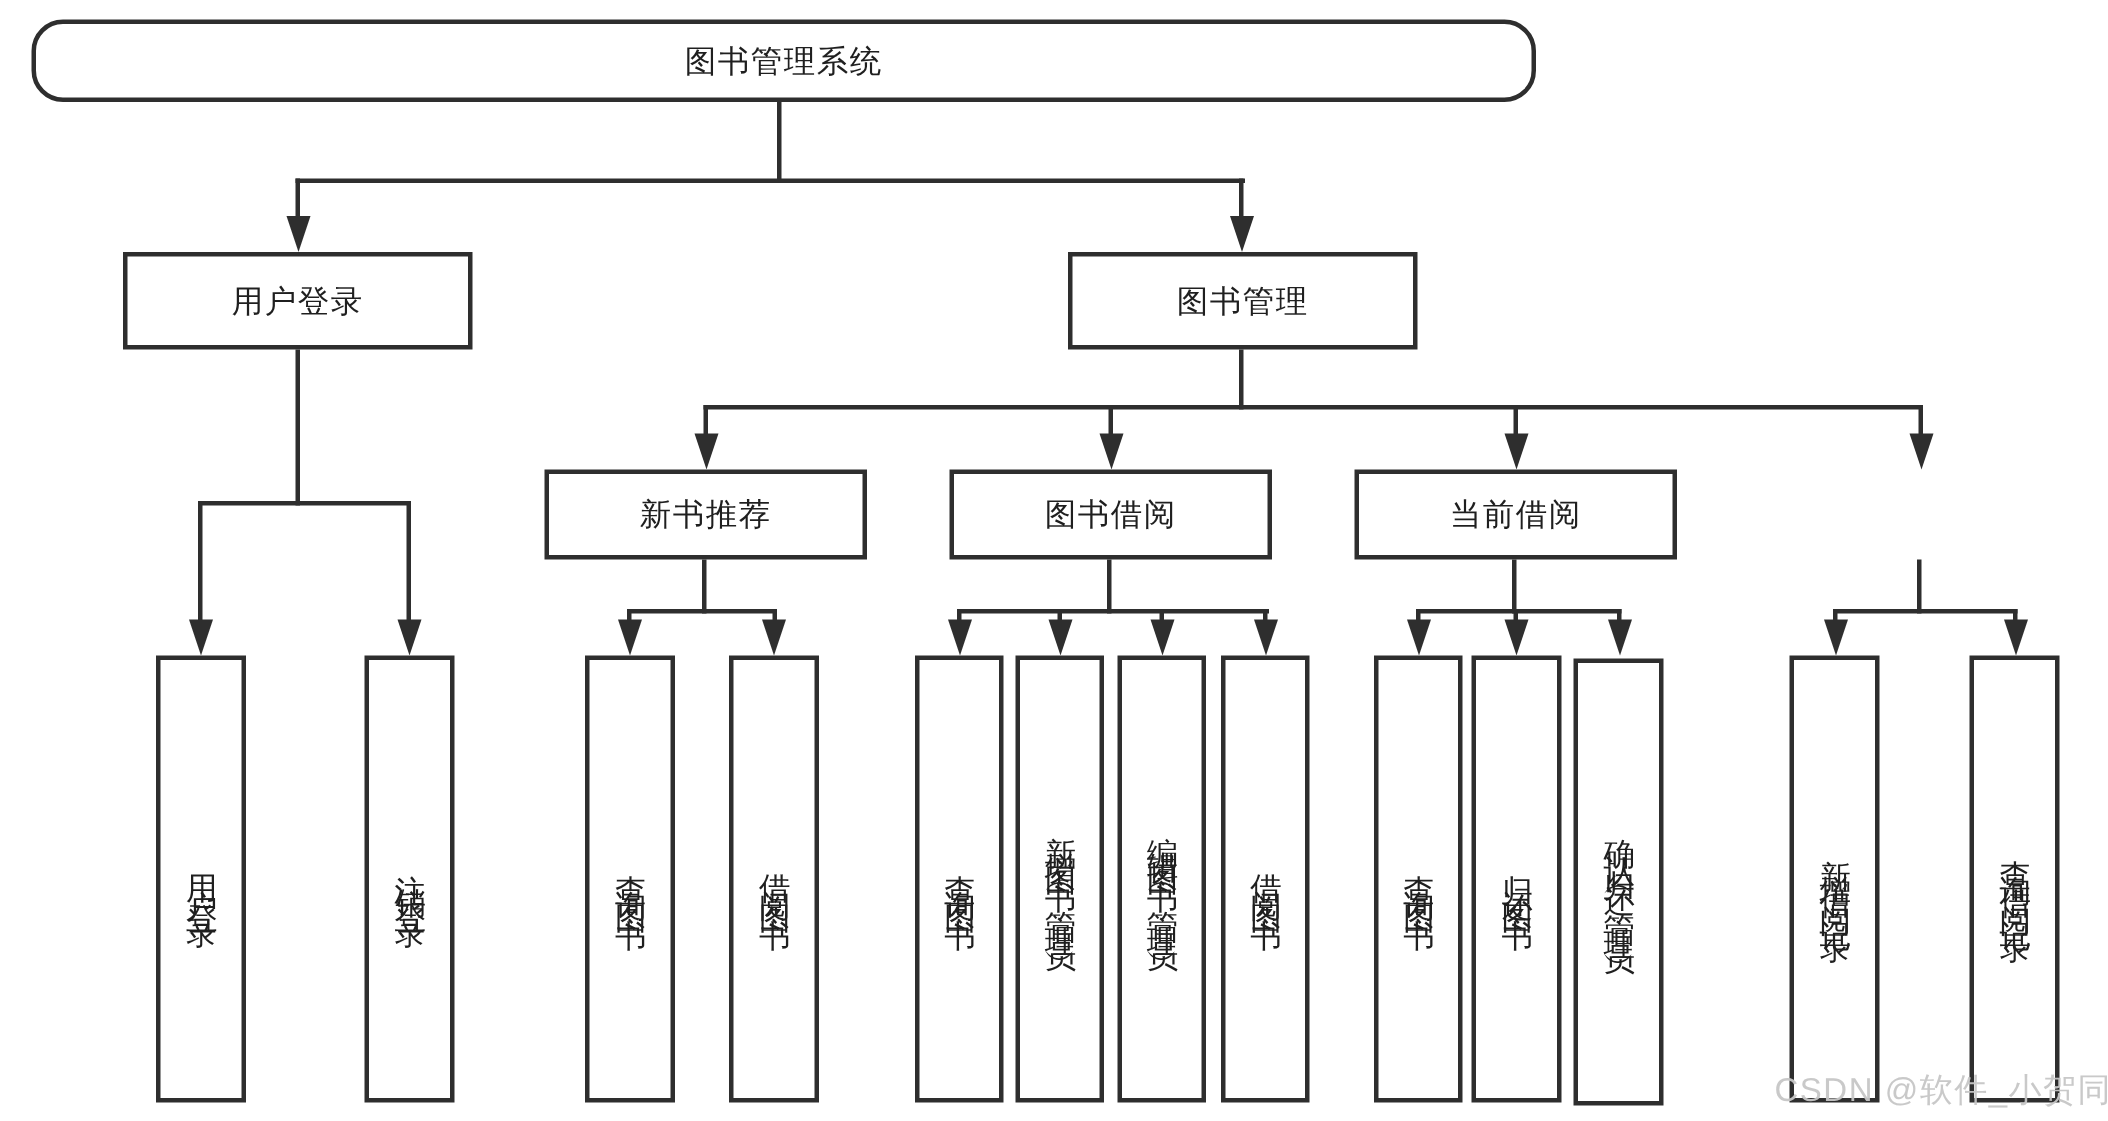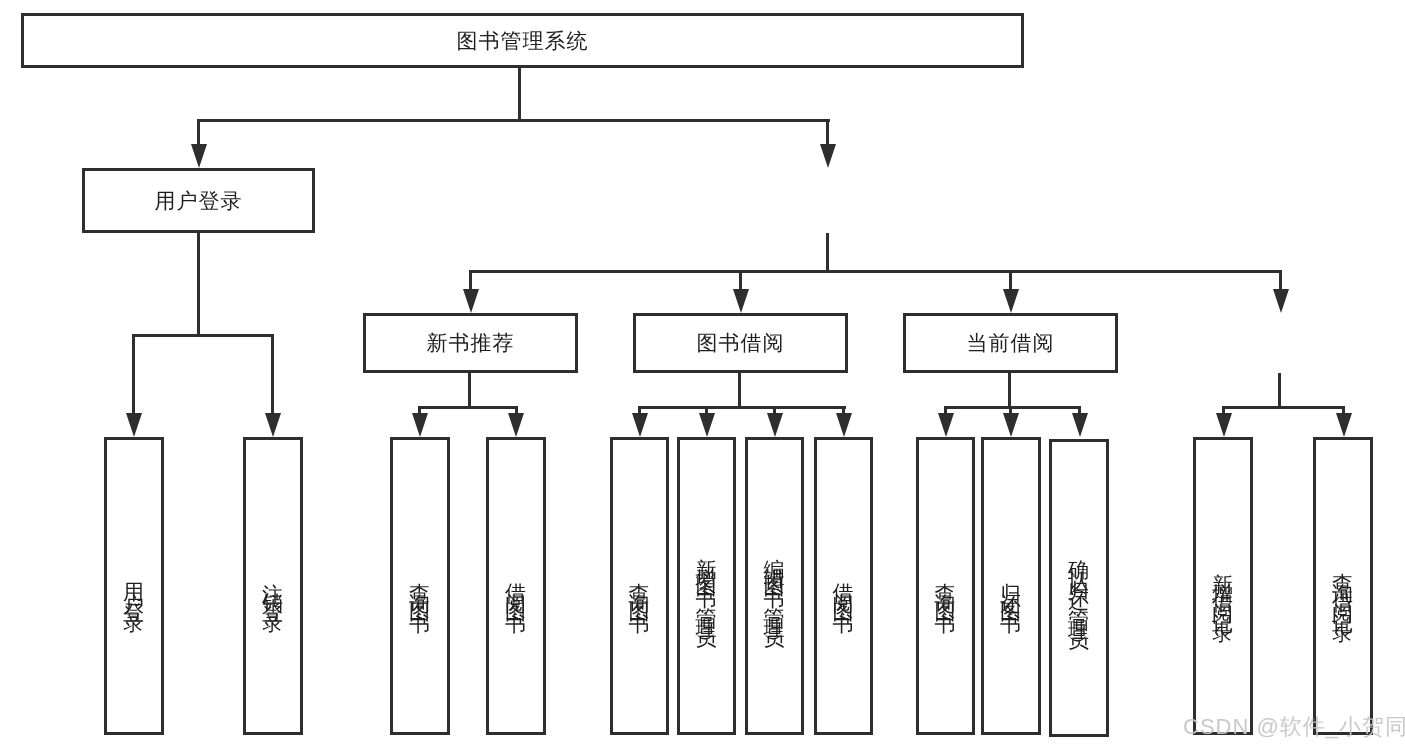--- a/index.html
+++ b/index.html
@@ -29,33 +29,36 @@
   .watermark{
     position:absolute;left:1183px;top:712px;z-index:20;
     font-size:22px;color:rgba(198,198,198,0.95);letter-spacing:1px;white-space:nowrap;
   }
 </style>
 </head>
 <body>
 
 <div id="stage">
 
-  <div class="box" style="left:21px;top:13px;width:1003px;height:55px;">
+  <div class="box" style="left:21px;top:13px;width:1003px;height:55px;border-radius:21px;">
     <span>图书管理系统</span>
   </div>
 
   <div class="ln" style="left:518px;top:68px;width:3px;height:54px;"></div>
   <div class="ln" style="left:197px;top:119px;width:633px;height:3px;"></div>
   <div class="ln" style="left:197px;top:119px;width:3px;height:28px;"></div>
   <div class="ln" style="left:826px;top:119px;width:3px;height:28px;"></div>
   <div class="arw" style="left:191px;top:144px;"></div>
   <div class="arw" style="left:820px;top:144px;"></div>
 
   <div class="box" style="left:82px;top:168px;width:233px;height:65px;">
     <span>用户登录</span>
+  </div>
+  <div class="box" style="left:712px;top:168px;width:233px;height:65px;">
+    <span>图书管理</span>
   </div>
 
   <div class="ln" style="left:197px;top:233px;width:3px;height:104px;"></div>
   <div class="ln" style="left:132px;top:334px;width:142px;height:3px;"></div>
   <div class="ln" style="left:132px;top:334px;width:3px;height:82px;"></div>
   <div class="ln" style="left:271px;top:334px;width:3px;height:82px;"></div>
   <div class="arw" style="left:126px;top:413px;"></div>
   <div class="arw" style="left:265px;top:413px;"></div>
 
   <div class="ln" style="left:826px;top:233px;width:3px;height:40px;"></div>

